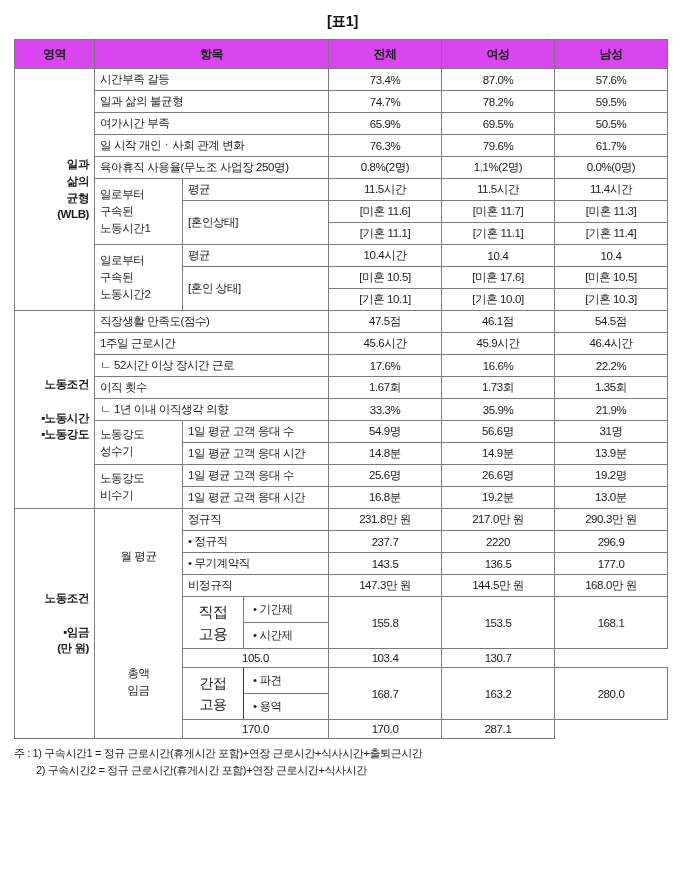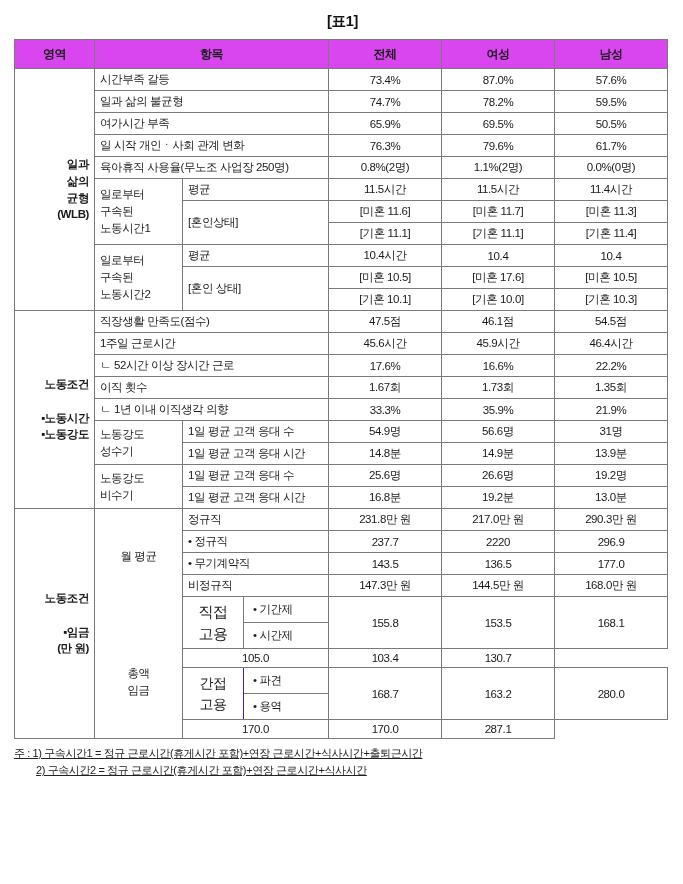--- a/index.html
+++ b/index.html
@@ -88,21 +88,20 @@
   }
   .bottomthick td {
     border-bottom: 2px solid #333;
   }
   .notes {
     margin-top: 6px;
     font-size: 11px;
     line-height: 1.55;
     letter-spacing: -0.4px;
     color: #222;
-    text-decoration: underline;
   }
   .notes div {
     white-space: nowrap;
   }
   .note-indent {
     padding-left: 22px;
   }
   .multi {
     line-height: 1.45;
   }

